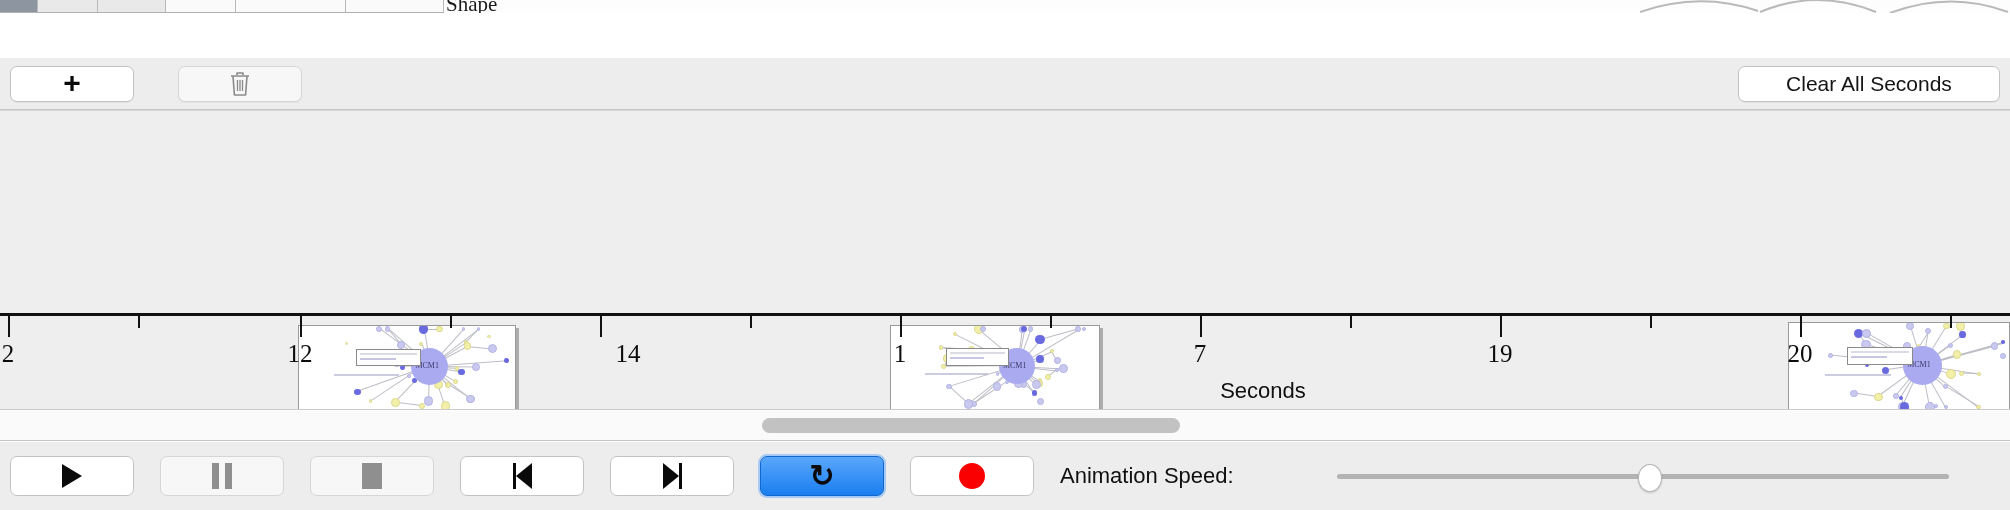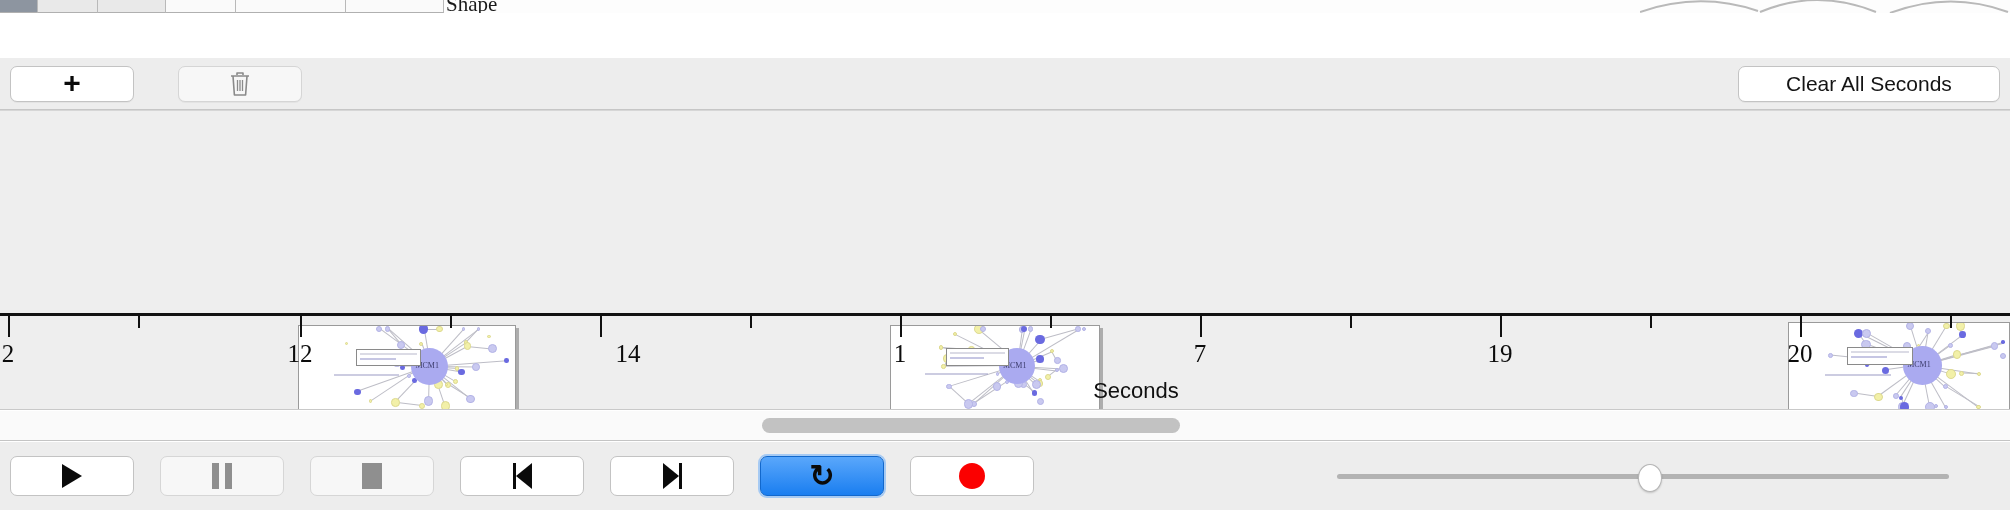--- a/index.html
+++ b/index.html
@@ -602,21 +602,21 @@
         <div class="tick-label" style="left: 600px; margin-left: 28px;">14</div>
         <div class="tick major" style="left: 900px;"></div>
         <div class="tick-label" style="left: 900px;">1</div>
         <div class="tick major" style="left: 1200px;"></div>
         <div class="tick-label" style="left: 1200px;">7</div>
         <div class="tick major" style="left: 1500px;"></div>
         <div class="tick-label" style="left: 1500px;">19</div>
         <div class="tick major" style="left: 1800px;"></div>
         <div class="tick-label" style="left: 1800px;">20</div>
       </div>
-    <div class="axis-title" style="left:1136px;">Seconds</div>
+    <div class="axis-title" style="left:1263px;">Seconds</div>
   </div>
 
   <div class="scroll-area">
     <div class="scroll-thumb" id="scroll-thumb" style="left: 762px; width: 418px;"></div>
   </div>
 
   <div class="controls">
     <div class="cbtn" style="left:10px;  width:124px;">
       <span class="glyph-play"></span>
     </div>
@@ -641,17 +641,18 @@
           <i class="bar"></i>
         </span>
     </div>
     <div class="cbtn active" style="left:760px; width:124px;">
       <span class="glyph-loop">↻</span>
     </div>
     <div class="cbtn" style="left:910px; width:124px;">
       <span class="glyph-record"></span>
     </div>
 
+    <div class="speed-label" style="left:1060px;">Animation Speed:</div>
     <div class="slider-track" id="slider-track" style="left: 1337px; width: 612px;"></div>
     <div class="slider-thumb" id="slider-thumb" style="left: 1638px;"></div>
   </div>
 
 </div>
 
 </body></html>

